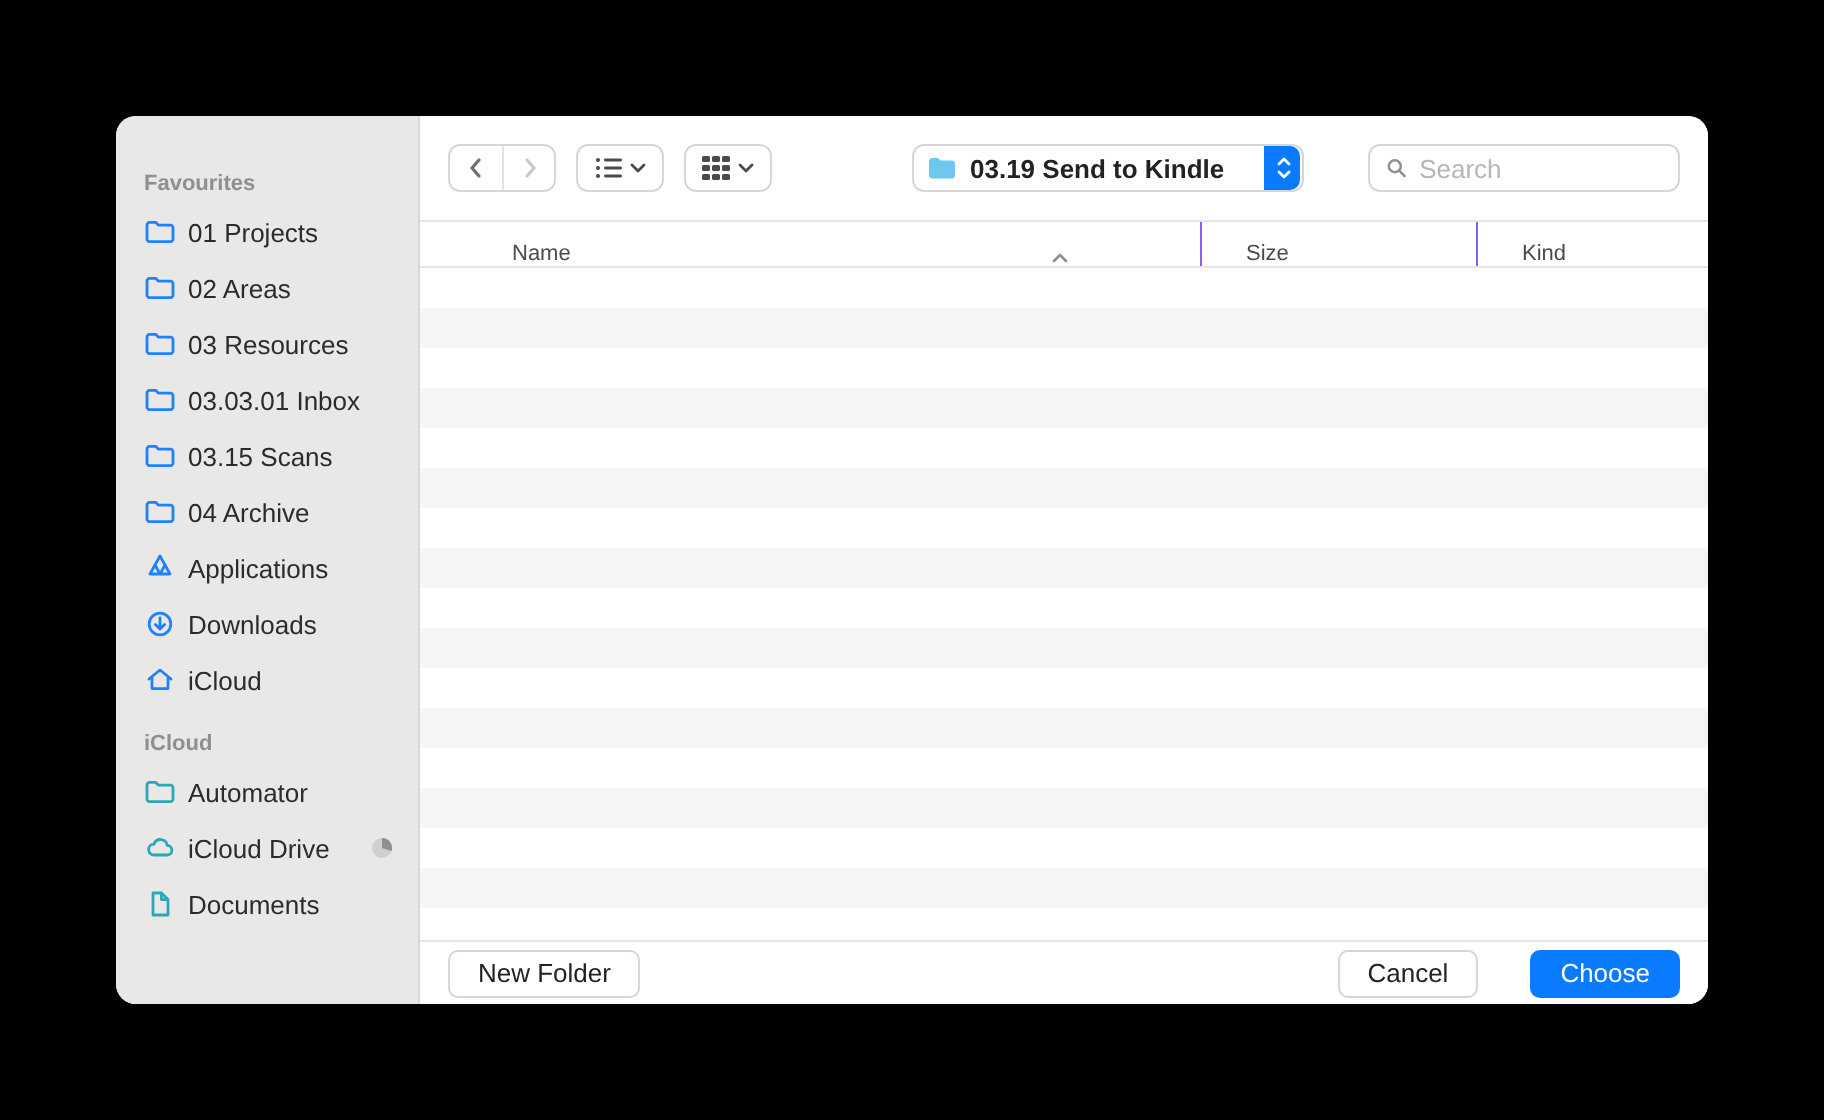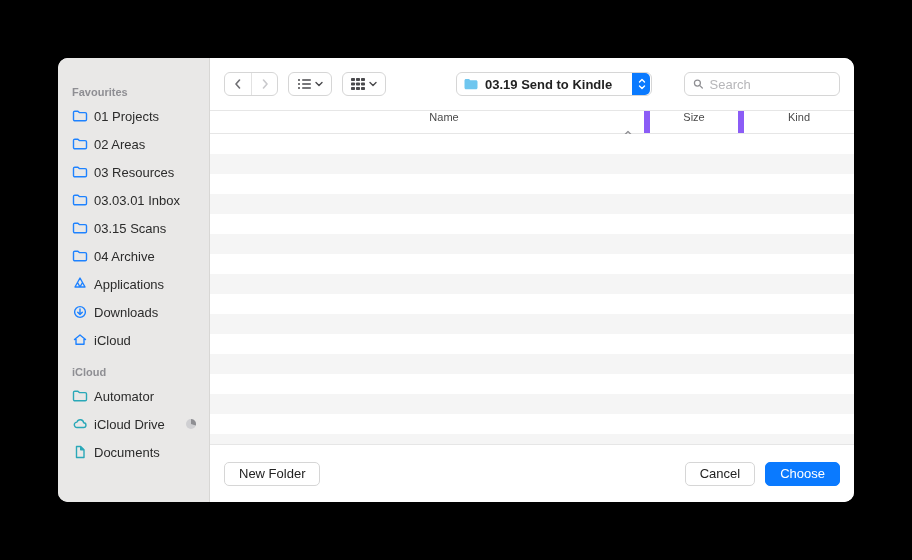--- a/index.html
+++ b/index.html
@@ -170,51 +170,50 @@
     display: flex;
     align-items: center;
     height: 24px;
     border-top: 1px solid #e6e6e6;
     border-bottom: 1px solid #e6e6e6;
     font-size: 11px;
     color: #4a4a4a;
     background:#fff;
   }
   .th {
-    padding: 0 12px;
-    display: flex;
-    align-items: center;
+    padding: 0 22px;
+    display: flex;
+    align-items: flex-end;
     height: 100%;
-    flex-direction: column;
-  }
-  .th + .th { border-left: 6px solid #8b5cf6; }
+  }
+  .th + .th { border-left: 1px solid #8b5cf6; margin-left: 44px; }
   .th-name { flex: 1; padding-left: 46px; gap:6px; }
   .th-name .sort { margin-left:auto; }
   .th-size { width: 94px; }
   .th-kind { width: 116px; }
 
   
   .rows {
     flex: 1;
     overflow: auto;
   }
   .row {
     height: 20px;
   }
   .row:nth-child(odd) { background: #fff; }
   .row:nth-child(even) { background: #f5f5f5; }
 
   
   .footer {
-    height: 58px;
+    height: 32px;
     border-top: 1px solid #e6e6e6;
     display: flex;
     align-items: center;
     padding: 0 14px;
-    gap: 10px;
+    gap: 26px;
   }
   .btn {
     height: 24px;
     border-radius: 5px;
     border: 1px solid #d6d6d6;
     background: #fff;
     padding: 0 14px;
     font-size: 13px;
     display: flex;
     align-items: center;

